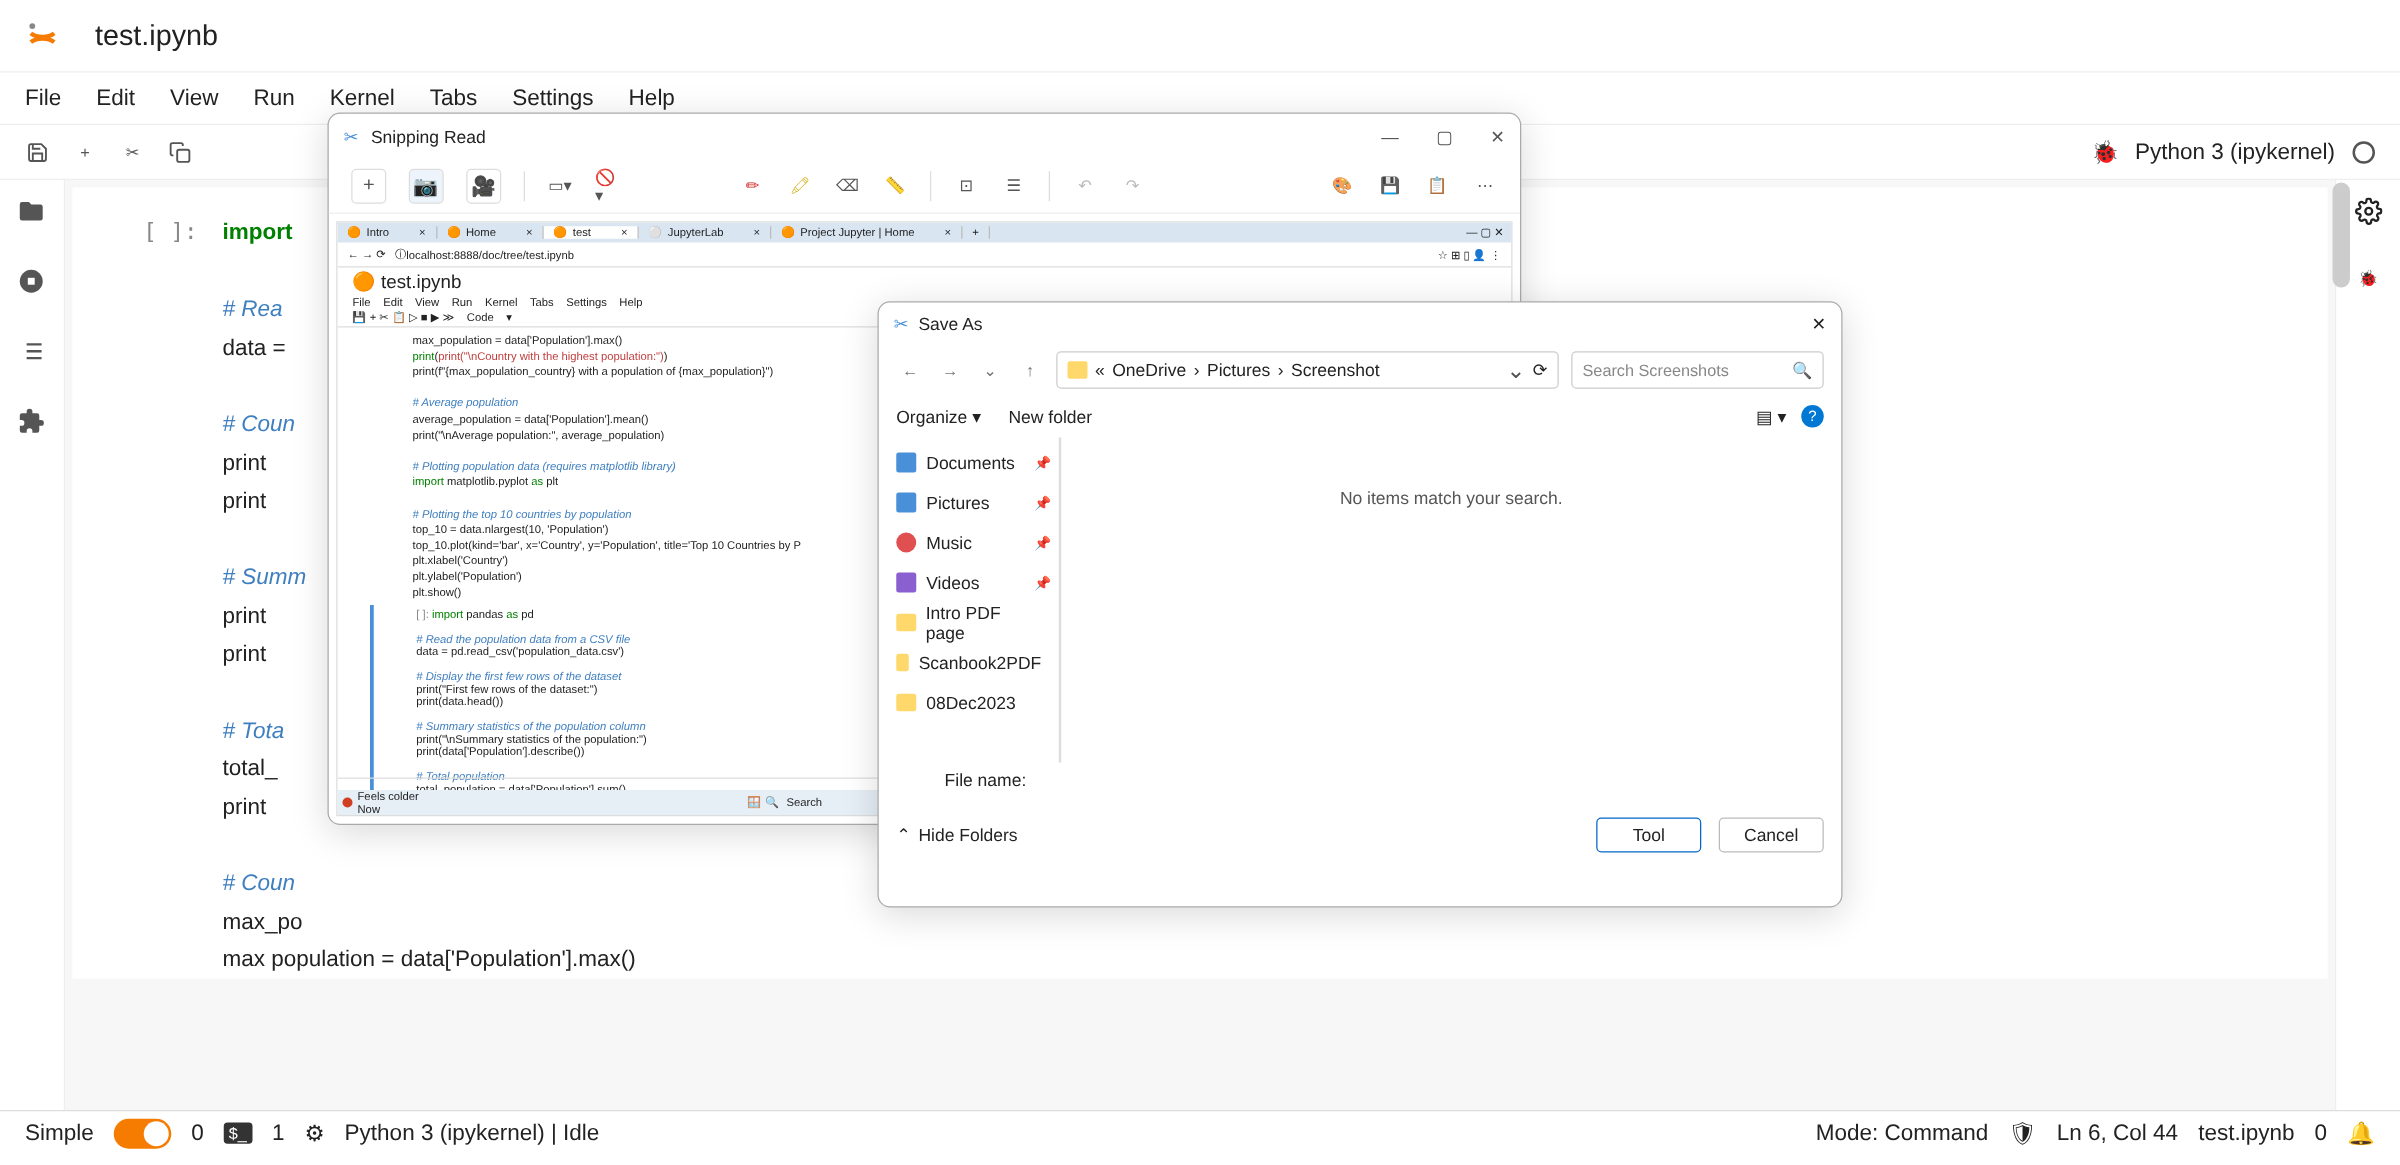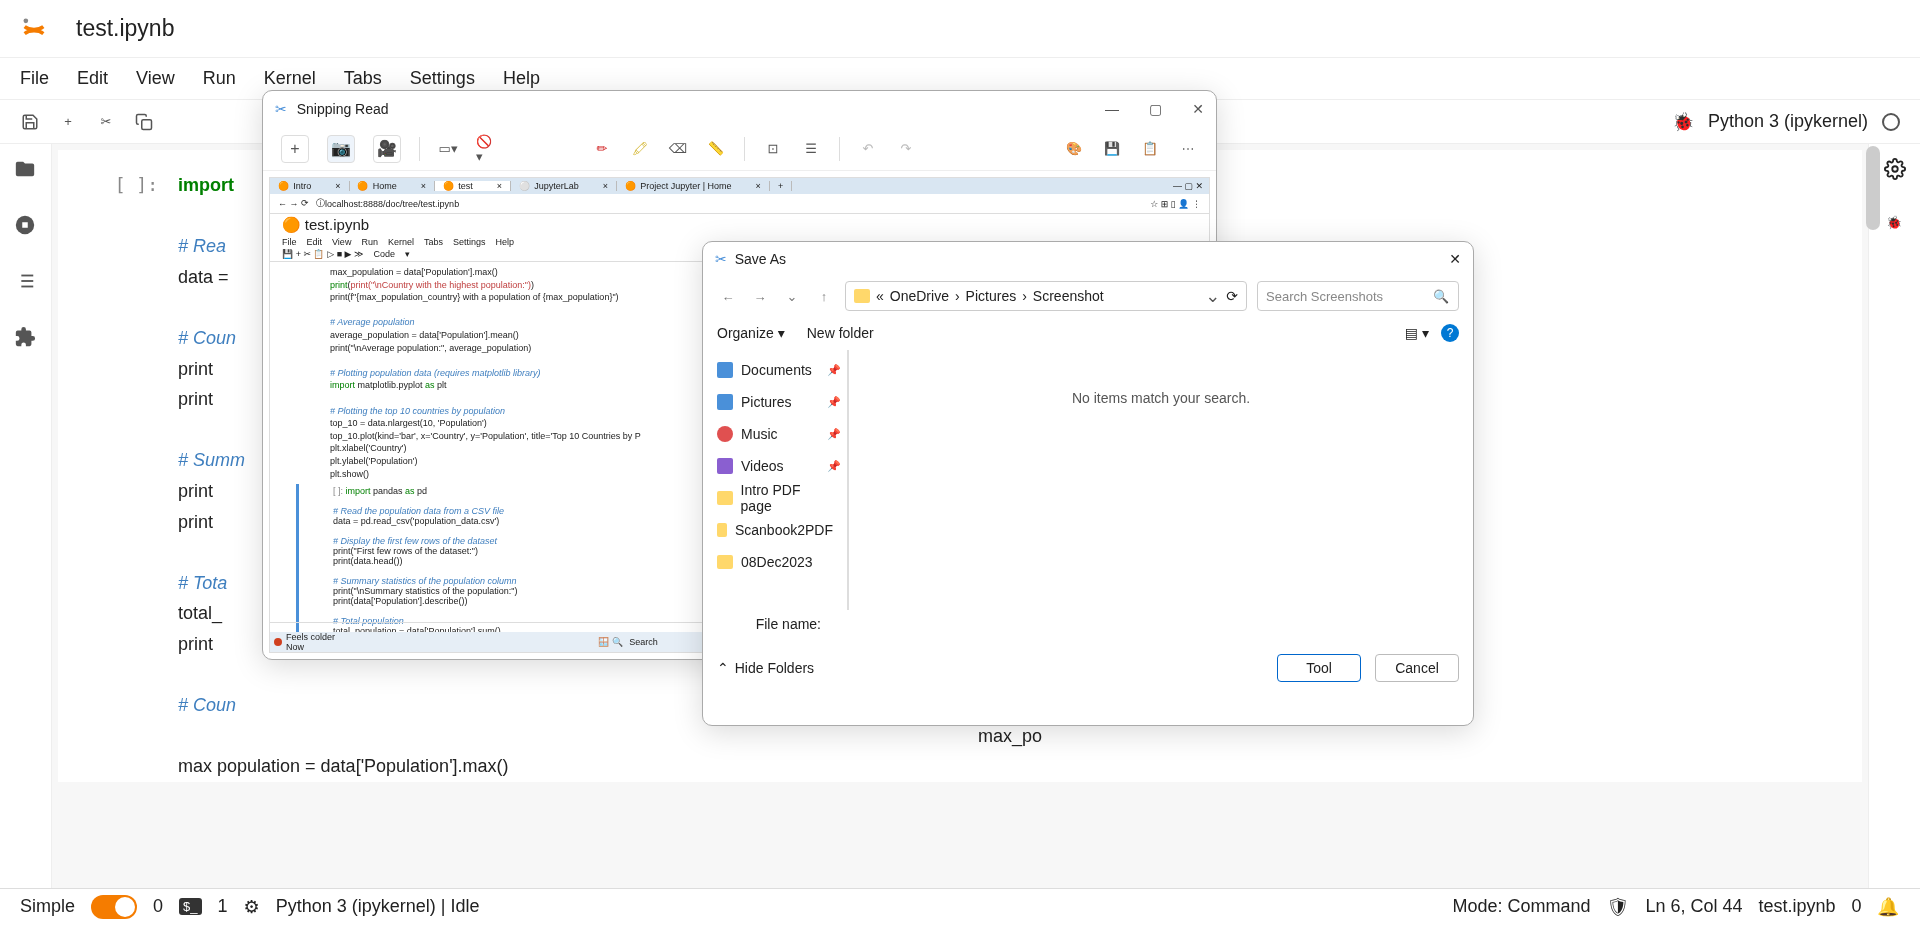--- a/index.html
+++ b/index.html
@@ -167,21 +167,21 @@
       <div style="padding-left:80px;">&nbsp;</div>
       <div style="padding-left:80px;"><span class="code-comment"># Summ</span></div>
       <div style="padding-left:80px;"><span>print</span></div>
       <div style="padding-left:80px;"><span>print</span></div>
       <div style="padding-left:80px;">&nbsp;</div>
       <div style="padding-left:80px;"><span class="code-comment"># Tota</span></div>
       <div style="padding-left:80px;"><span>total_</span></div>
       <div style="padding-left:80px;"><span>print</span></div>
       <div style="padding-left:80px;">&nbsp;</div>
       <div style="padding-left:80px;"><span class="code-comment"># Coun</span></div>
-      <div style="padding-left:80px;text-align:center;"><span>max_po</span></div>
+      <div style="padding-left:80px;"><span>max_po</span></div>
       <div style="padding-left:80px;"><span>max population = data['Population'].max()</span></div>
     </div>
   </div>
 
   <div class="right-gutter">
     <div class="side-icon"><svg width="22" height="22" viewBox="0 0 24 24" fill="none" stroke="currentColor" stroke-width="2">
           <circle cx="12" cy="12" r="3"></circle>
           <path d="M19.4 15a1.65 1.65 0 00.33 1.82l.06.06a2 2 0 11-2.83 2.83l-.06-.06a1.65 1.65 0 00-1.82-.33 1.65 1.65 0 00-1 1.51V21a2 2 0 01-4 0v-.09a1.65 1.65 0 00-1-1.51 1.65 1.65 0 00-1.82.33l-.06.06a2 2 0 11-2.83-2.83l.06-.06a1.65 1.65 0 00.33-1.82 1.65 1.65 0 00-1.51-1H3a2 2 0 010-4h.09a1.65 1.65 0 001.51-1 1.65 1.65 0 00-.33-1.82l-.06-.06a2 2 0 112.83-2.83l.06.06a1.65 1.65 0 001.82.33h0a1.65 1.65 0 001-1.51V3a2 2 0 014 0v.09a1.65 1.65 0 001 1.51 1.65 1.65 0 001.82-.33l.06-.06a2 2 0 012.83 2.83l-.06.06a1.65 1.65 0 00-.33 1.82v0a1.65 1.65 0 001.51 1H21a2 2 0 010 4h-.09a1.65 1.65 0 00-1.51 1z"></path>
         </svg></div>
     <div class="side-icon">🐞</div>

